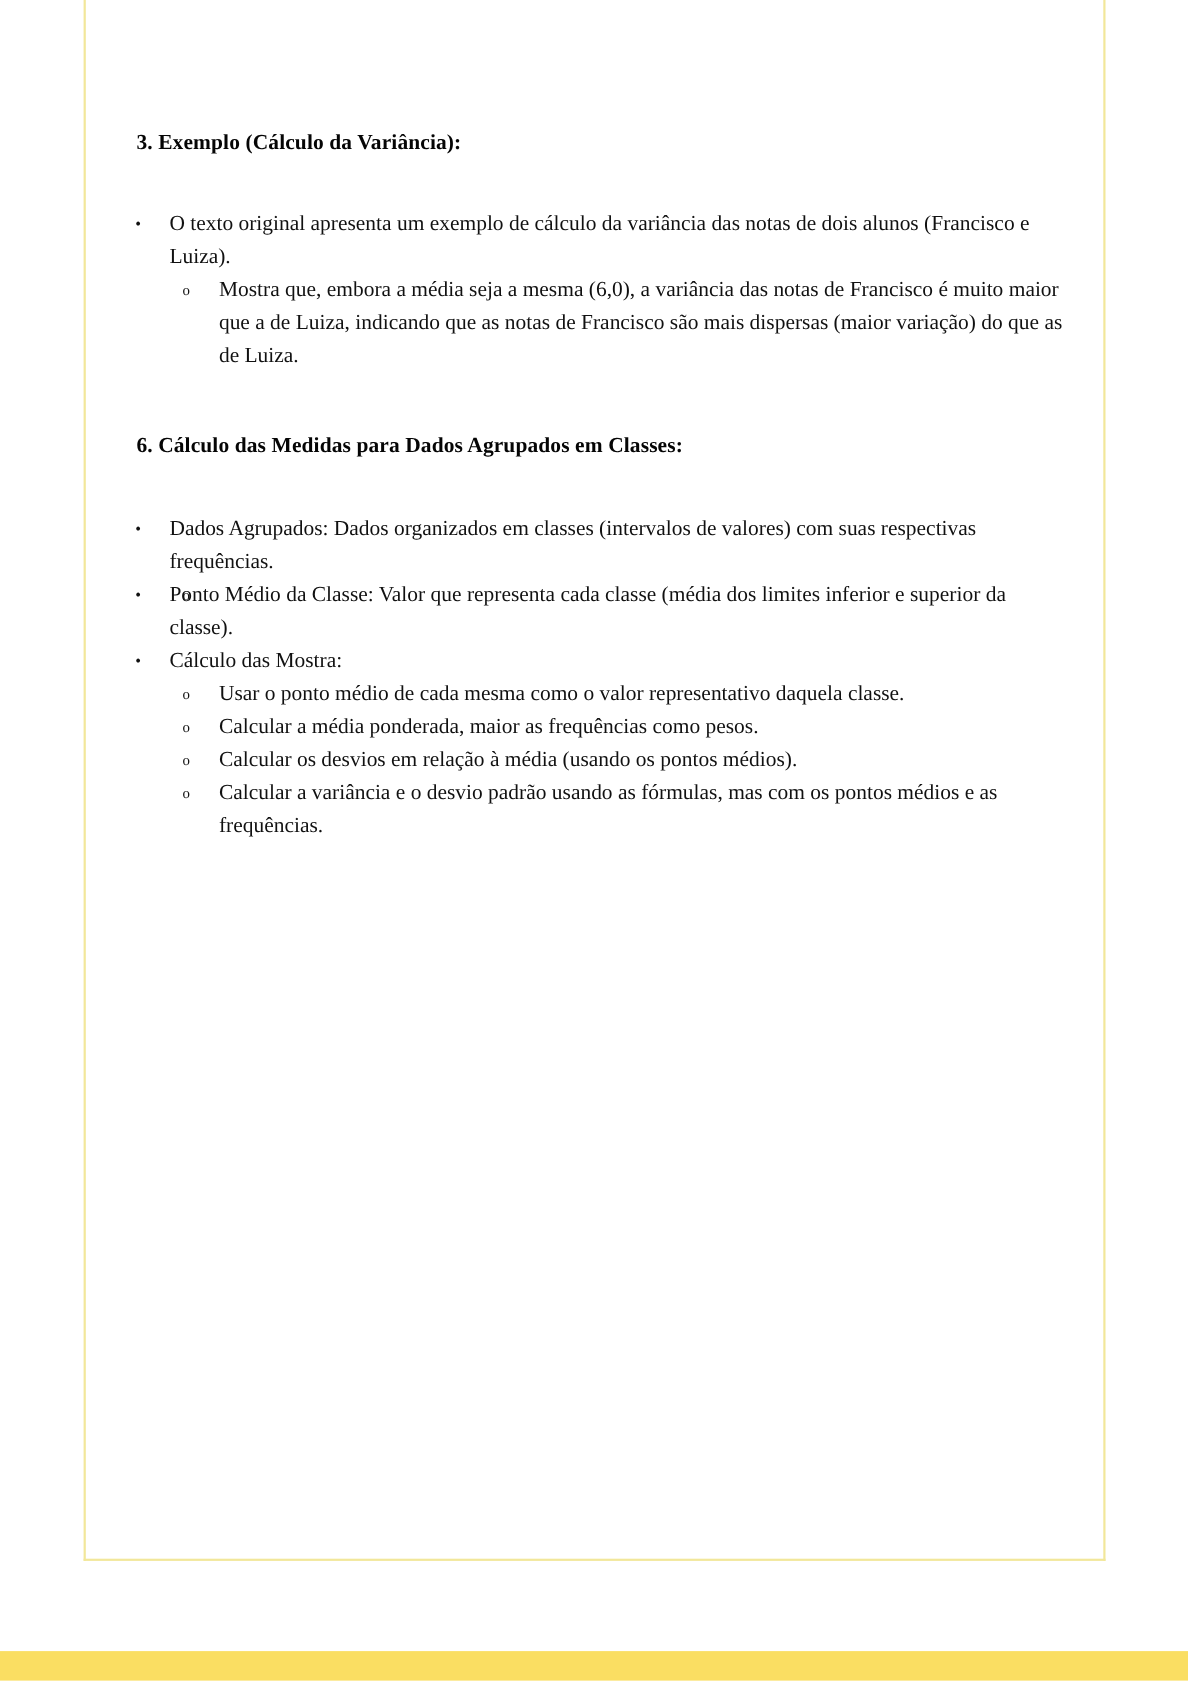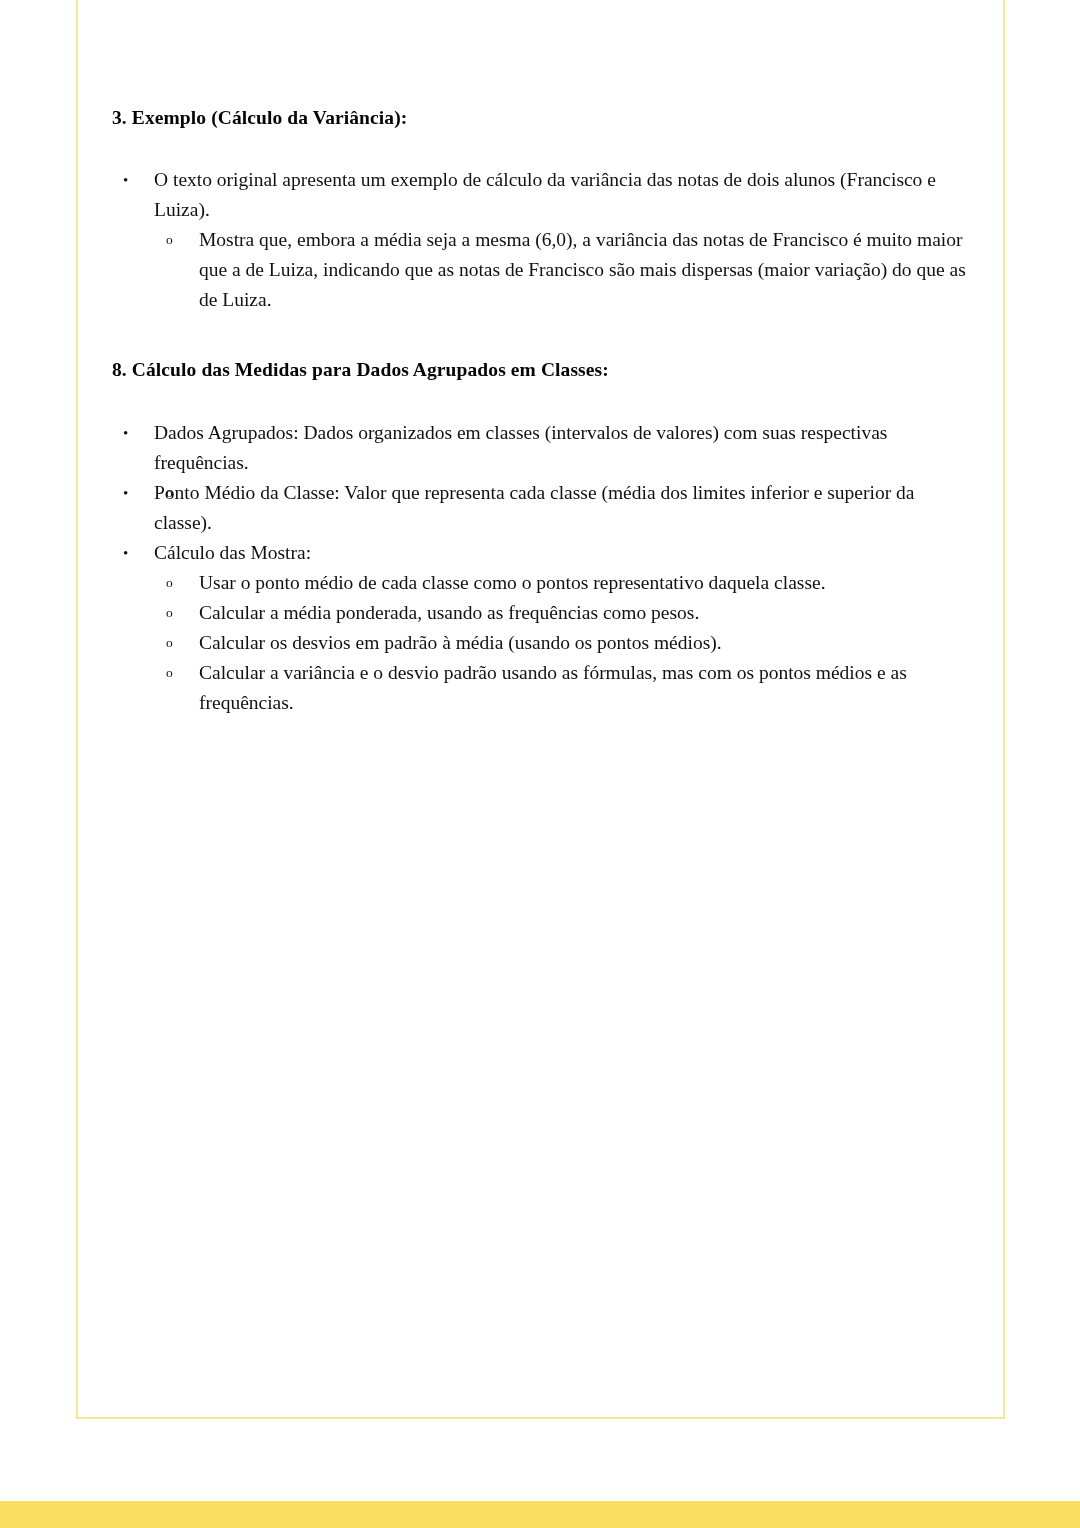--- a/index.html
+++ b/index.html
@@ -44,21 +44,21 @@
     position: absolute;
     left: 108px;
     top: 101px;
     width: 860px;
   }
 
   h2.section-heading {
     font-size: 19.5px;
     font-weight: bold;
     letter-spacing: .1px;
-    margin: 4px;
+    margin: 16px;
     line-height: 1.35;
     color: #050505;
   }
   .gap-after-heading { height: 30px; }
   .gap-between-blocks { height: 38px; }
 
   ul.lvl1 {
     list-style: none;
     margin: 0;
     padding: 0;
@@ -125,21 +125,21 @@
         <li class="item l2">
           <span class="marker">o</span>
           <span>Mostra que, embora a média seja a mesma (6,0), a variância das notas de Francisco é muito maior que a de Luiza, indicando que as notas de Francisco são mais dispersas (maior variação) do que as de Luiza.</span>
         </li>
       </ul>
     </li>
   </ul>
 
   <div class="gap-between-blocks"></div>
 
-  <h2 class="section-heading">8. Cálculo das Medidas para Dados Agrupados em Classes:</h2>
+  <h2 class="section-heading">6. Cálculo das Medidas para Dados Agrupados em Classes:</h2>
 
   <div class="gap-after-heading"></div>
 
   <ul class="lvl1">
 
     <li class="item l1">
       <span class="marker">•</span>
       <span>Dados Agrupados: Dados organizados em classes (intervalos de valores) com suas respectivas frequências.</span>
       <ul class="lvl2">
         <li class="item l2">
@@ -152,29 +152,29 @@
       <span class="marker">•</span>
       <span>Ponto Médio da Classe: Valor que representa cada classe (média dos limites inferior e superior da classe).</span>
     </li>
 
     <li class="item l1">
       <span class="marker">•</span>
       <span>Cálculo das Mostra:</span>
       <ul class="lvl2">
         <li class="item l2">
           <span class="marker">o</span>
-          <span>Usar o ponto médio de cada classe como o pontos representativo daquela classe.</span>
+          <span>Usar o ponto médio de cada mesma como o valor representativo daquela classe.</span>
         </li>
         <li class="item l2">
           <span class="marker">o</span>
-          <span>Calcular a média ponderada, usando as frequências como pesos.</span>
+          <span>Calcular a média ponderada, maior as frequências como pesos.</span>
         </li>
         <li class="item l2">
           <span class="marker">o</span>
-          <span>Calcular os desvios em padrão à média (usando os pontos médios).</span>
+          <span>Calcular os desvios em relação à média (usando os pontos médios).</span>
         </li>
         <li class="item l2">
           <span class="marker">o</span>
           <span>Calcular a variância e o desvio padrão usando as fórmulas, mas com os pontos médios e as frequências.</span>
         </li>
       </ul>
     </li>
 
   </ul>
 

